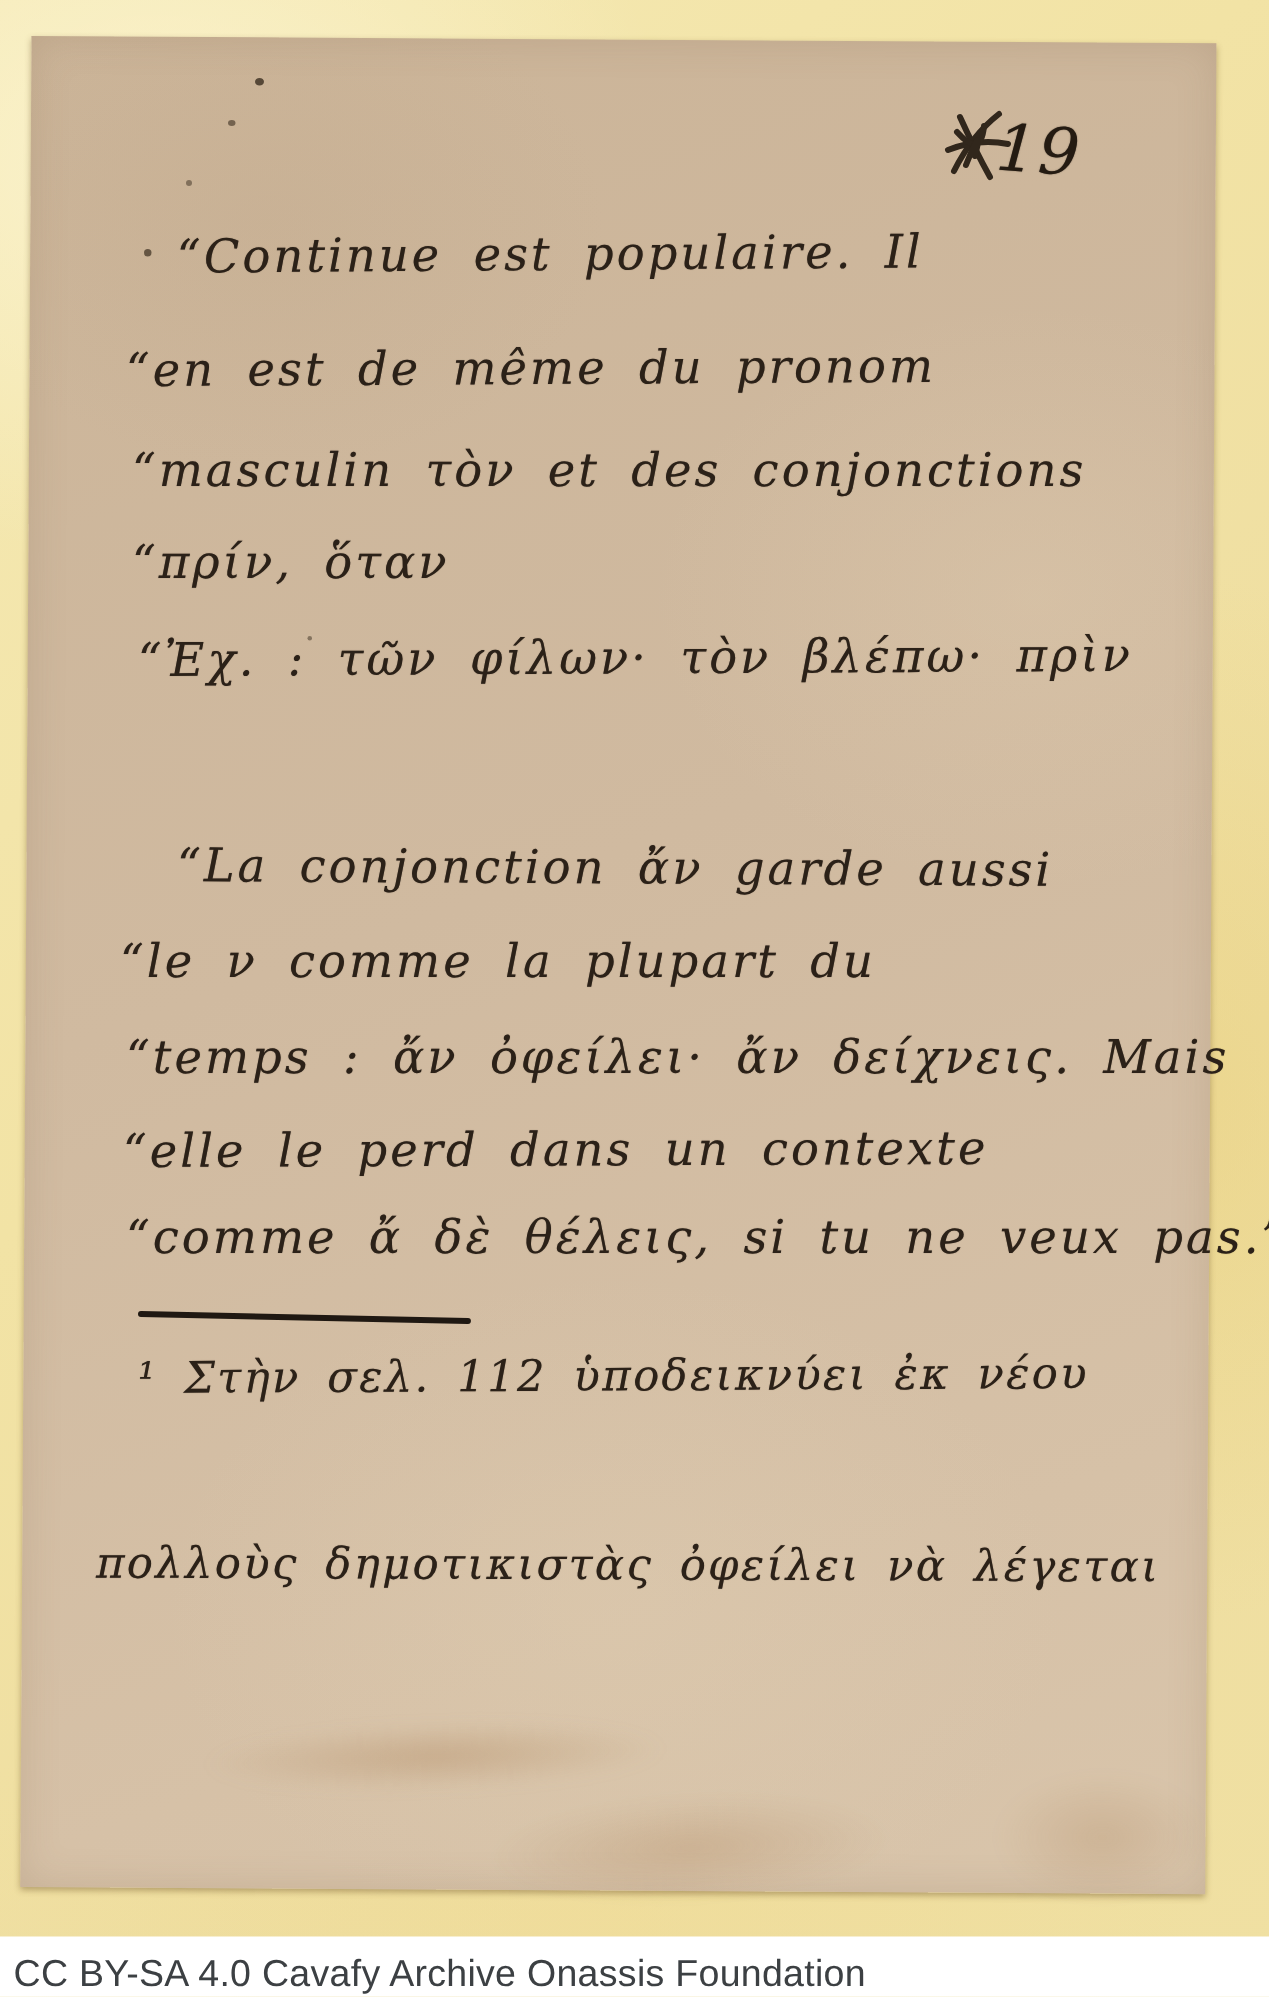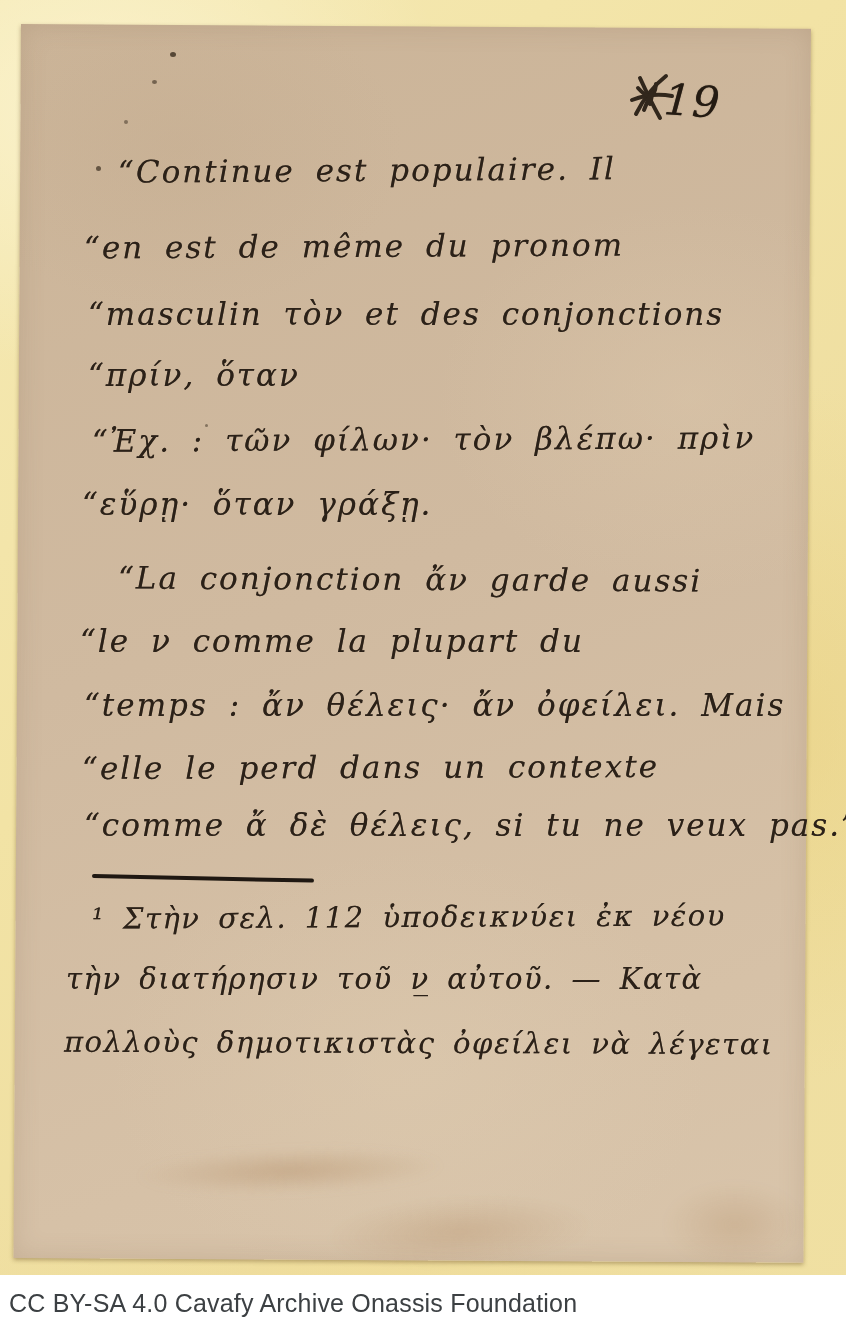--- a/index.html
+++ b/index.html
@@ -49,23 +49,23 @@
     background:#1f1812;transform:rotate(1.2deg);transform-origin:left center;
     border-radius:2px;
   }
   .speck{position:absolute;background:#3a2d1f;border-radius:50%;}
   .bleed{
     position:absolute;
     background:radial-gradient(ellipse at center, rgba(168,126,84,.34), rgba(168,126,84,0) 68%);
     filter:blur(5px);
   }
   #caption-strip{
-    position:absolute;left:0;bottom:0;width:846px;height:56px;
+    position:absolute;left:0;bottom:0;width:846px;height:40px;
     background:#ffffff;
-    display:flex;align-items:center;
+    display:flex;align-items:flex-end;
   }
   #caption-strip span{
     font-family:"Liberation Sans", sans-serif;
     font-size:25px;color:#3c4043;
     padding-left:9px;letter-spacing:.2px;font-style:normal;
   }
 </style>
 </head>
 <body>
 
@@ -88,31 +88,29 @@
       <path d="M18 40 Q30 10 24 34"></path>
     </g>
   </svg>
   <div id="page-number">19</div>
 
   <div class="hand" style="left:118px;top:152px;transform:rotate(-0.4deg)">“Continue est populaire. Il</div>
   <div class="hand" style="left:84px;top:228px;transform:rotate(-0.3deg)">“en est de même du pronom</div>
   <div class="hand" style="left:88px;top:357px">“πρίν, ὅταν</div>
   <div class="hand" style="left:88px;top:296px">“masculin τὸν et des conjonctions</div>
   <div class="hand" style="left:92px;top:421px;transform:rotate(-0.3deg)">“Ἐχ. : τῶν φίλων· τὸν βλέπω· πρὶν</div>
-  <div class="hand" style="left:82px;top:486px">“εὕρῃ· ὅταν γράξῃ.</div>
   <div class="hand" style="left:118px;top:561px;transform:rotate(0.3deg)">“La conjonction ἄν garde aussi</div>
   <div class="hand" style="left:80px;top:623px">“le ν comme la plupart du</div>
-  <div class="hand" style="left:84px;top:687px">“temps : ἄν θέλεις· ἄν ὀφείλει. Mais</div>
+  <div class="hand" style="left:84px;top:687px">“temps : ἄν ὀφείλει· ἄν δείχνεις. Mais</div>
   <div class="hand" style="left:82px;top:749px;transform:rotate(-0.2deg)">“elle le perd dans un contexte</div>
   <div class="hand" style="left:84px;top:807px">“comme ἄ δὲ θέλεις, si tu ne veux pas.”</div>
 
   <div id="footnote-rule"></div>
 
   <div class="hand foot" style="left:92px;top:900px;transform:rotate(-0.3deg)">¹ Στὴν σελ. 112 ὑποδεικνύει ἐκ νέου</div>
-  <div class="hand foot" style="left:66px;top:962px">τὴν διατήρησιν τοῦ ν̲ αὐτοῦ. — Κατὰ</div>
   <div class="hand foot" style="left:64px;top:1026px;transform:rotate(0.2deg)">πολλοὺς δημοτικιστὰς ὀφείλει νὰ λέγεται</div>
 
   <div class="bleed" style="left:130px;top:1148px;width:320px;height:46px;transform:rotate(-2deg)"></div>
   <div class="bleed" style="left:320px;top:1196px;width:280px;height:72px;transform:rotate(-3deg);opacity:.8"></div>
   <div class="bleed" style="left:660px;top:1180px;width:150px;height:90px;opacity:.7"></div>
 
   <div id="caption-strip">
     <span>CC BY-SA 4.0 Cavafy Archive Onassis Foundation</span>
   </div>
 

